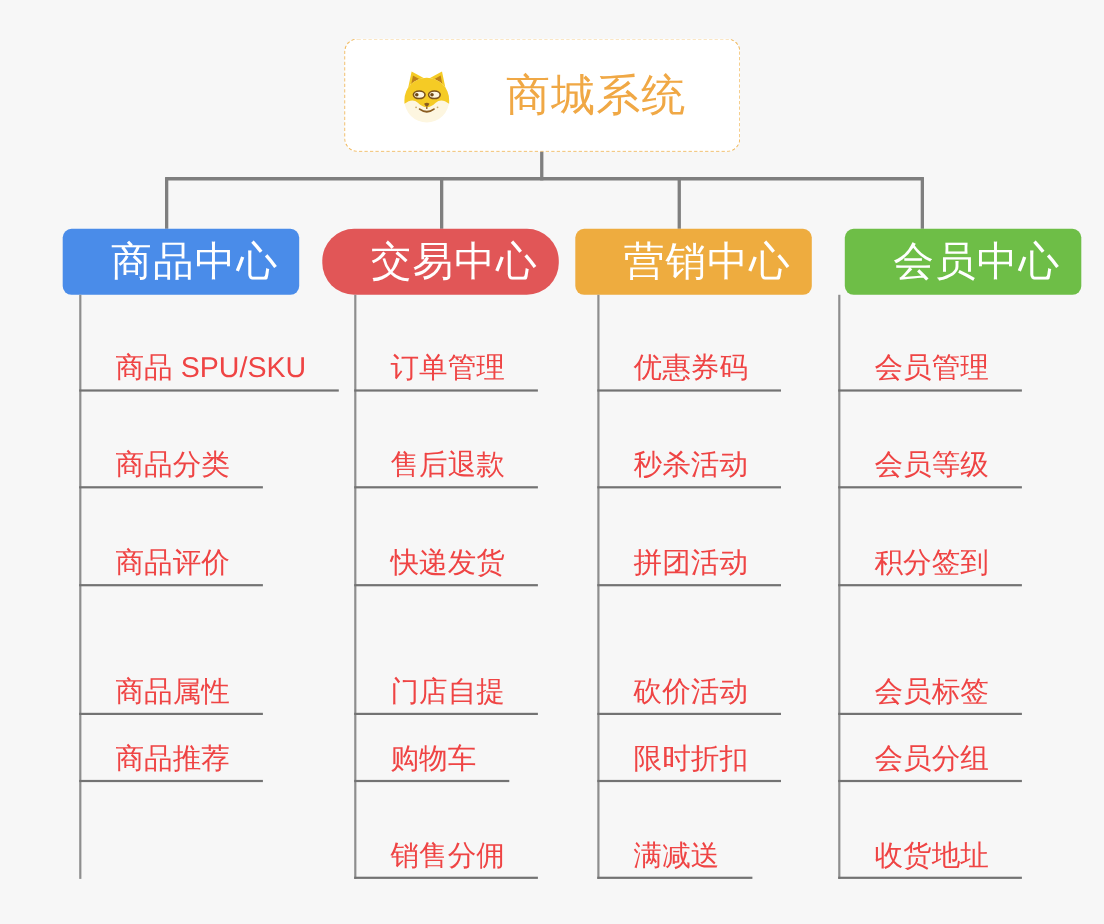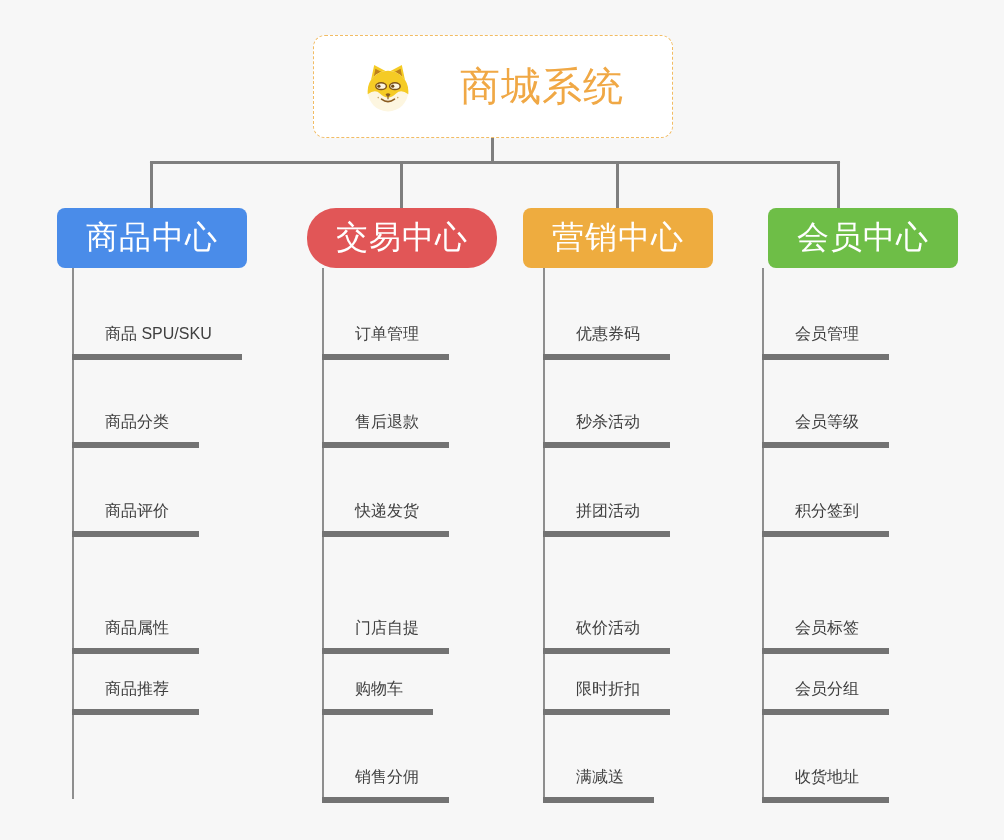--- a/index.html
+++ b/index.html
@@ -35,37 +35,37 @@
   .conn{position:absolute;background:#7F7F7F;}
   .stem{left:491px;top:138px;width:3px;height:26px;}
   .hbar{left:150px;top:161px;width:690px;height:3px;border-radius:2px;}
   .drop{top:161px;width:3px;height:47px;}
   .d1{left:150px}.d2{left:400px}.d3{left:616px}.d4{left:837px}
   
   .branch{
     position:absolute;top:208px;width:190px;height:60px;
     border-radius:8px;
     display:flex;align-items:center;justify-content:center;
-    color:#FFFFFF;font-size:32px;letter-spacing:1px;
-    white-space:nowrap;cursor:default;
+    color:#FFFFFF;font-size:37px;letter-spacing:1px;
+    white-space:nowrap;cursor:default;padding-left:25px;
   }
   .b1{left:57px;background:#4A8CE9;}
-  .b2{left:307px;background:#E15657;border-radius:29px;}
+  .b2{left:293px;background:#E15657;border-radius:29px;}
   .b3{left:523px;background:#EEAC3F;}
   .b4{left:768px;background:#6EBE47;}
   
   .spine{position:absolute;top:268px;width:2px;height:531px;background:#8E8E8E;}
   .s1{left:72px}.s2{left:322px}.s3{left:543px}.s4{left:762px}
   
   .item{
     position:absolute;
-    font-size:16px;line-height:30px;
-    color:#404040;
+    font-size:26px;line-height:30px;
+    color:#ef4444;
     padding:0 30px 5px 33px;
-    border-bottom:6px solid #737373;
+    border-bottom:2px solid #737373;
     white-space:nowrap;
   }
   .c1{left:72px}.c2{left:322px}.c3{left:543px}.c4{left:762px}
   .r1{top:319px}.r2{top:407px}.r3{top:496px}
   .r4{top:613px}.r5{top:674px}.r6{top:762px}
 </style>
 </head>
 <body>
 
 <div class="canvas">

